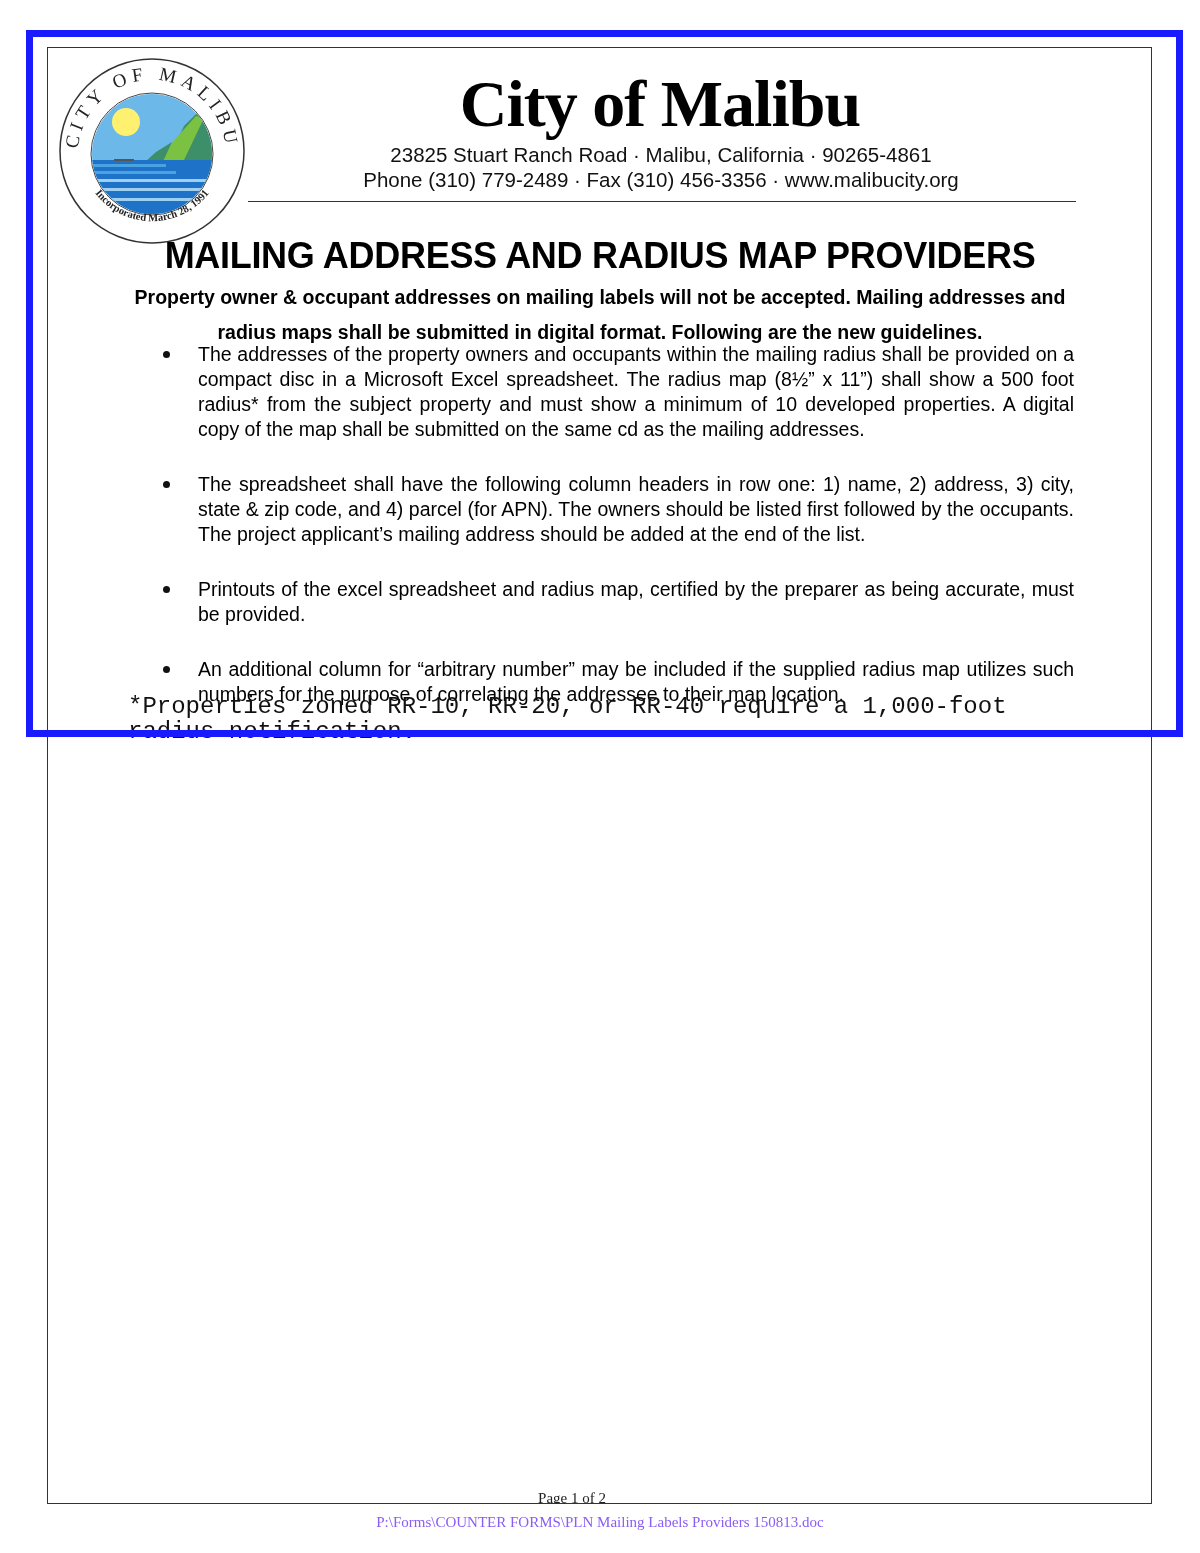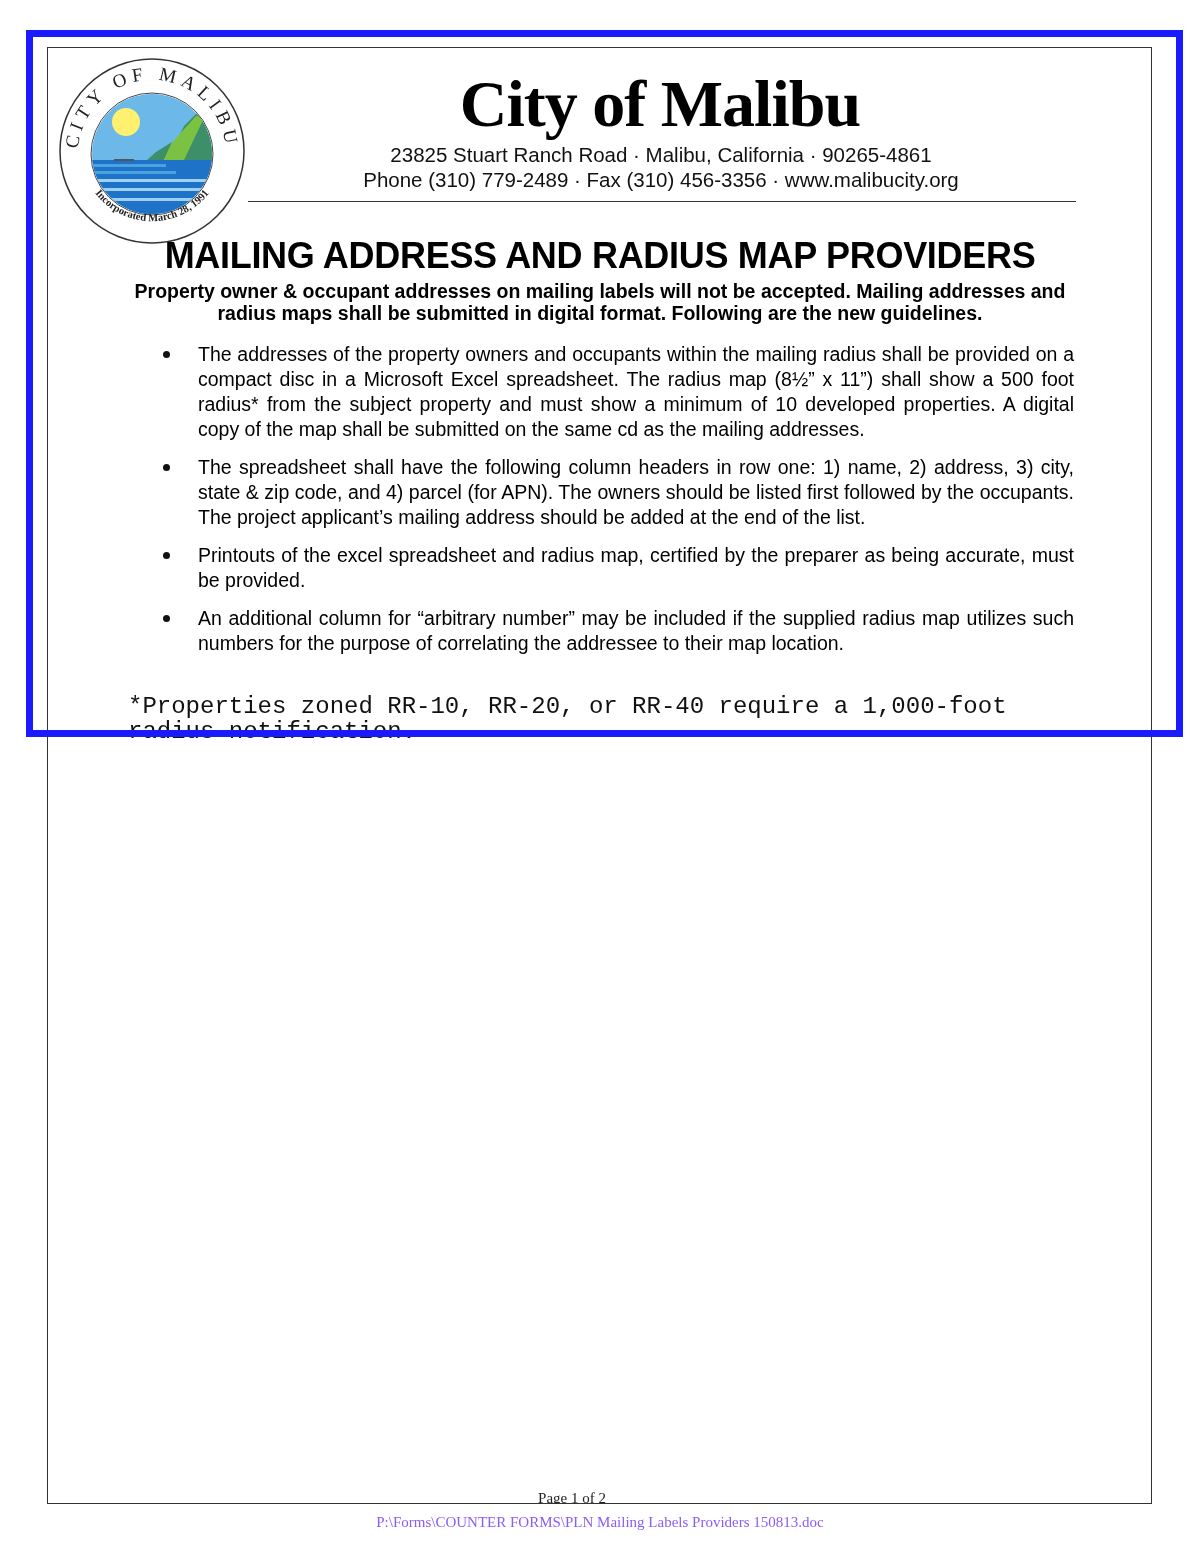--- a/index.html
+++ b/index.html
@@ -40,31 +40,31 @@
 
     .doc-title {
       position: absolute; left: 130px; top: 238px; width: 940px; text-align: center;
       font-family: "Liberation Sans", "DejaVu Sans", sans-serif;
       font-weight: bold; font-size: 36px; line-height: 36px; color: #000;
       letter-spacing: -0.3px;
     }
     .intro {
       position: absolute; left: 120px; top: 280px; width: 960px; text-align: center;
       font-family: "Liberation Sans", "DejaVu Sans", sans-serif;
-      font-weight: bold; font-size: 19.5px; line-height: 22px; color: #000;
+      font-weight: bold; font-size: 19.5px; line-height: 35px; color: #000;
     }
 
     .bullets {
       position: absolute; left: 160px; top: 342px; width: 914px;
       margin: 0; padding: 0; list-style: none;
       font-family: "Liberation Sans", "DejaVu Sans", sans-serif;
       font-size: 19.5px; line-height: 25px; color: #000000;
     }
     .bullets li { position: relative; padding-left: 38px; text-align: justify; }
-    .bullets li + li { margin-top: 13px; }
+    .bullets li + li { margin-top: 30px; }
     .bullets .dot {
       position: absolute; left: 3px; top: 9px; width: 7px; height: 7px;
       border-radius: 50%; background: #111;
     }
 
     .footnote {
       position: absolute; left: 128px; top: 694px; width: 960px;
       font-family: Liberation Mono, monospace;
       font-size: 24px; line-height: 25px; color: #111;
     }

